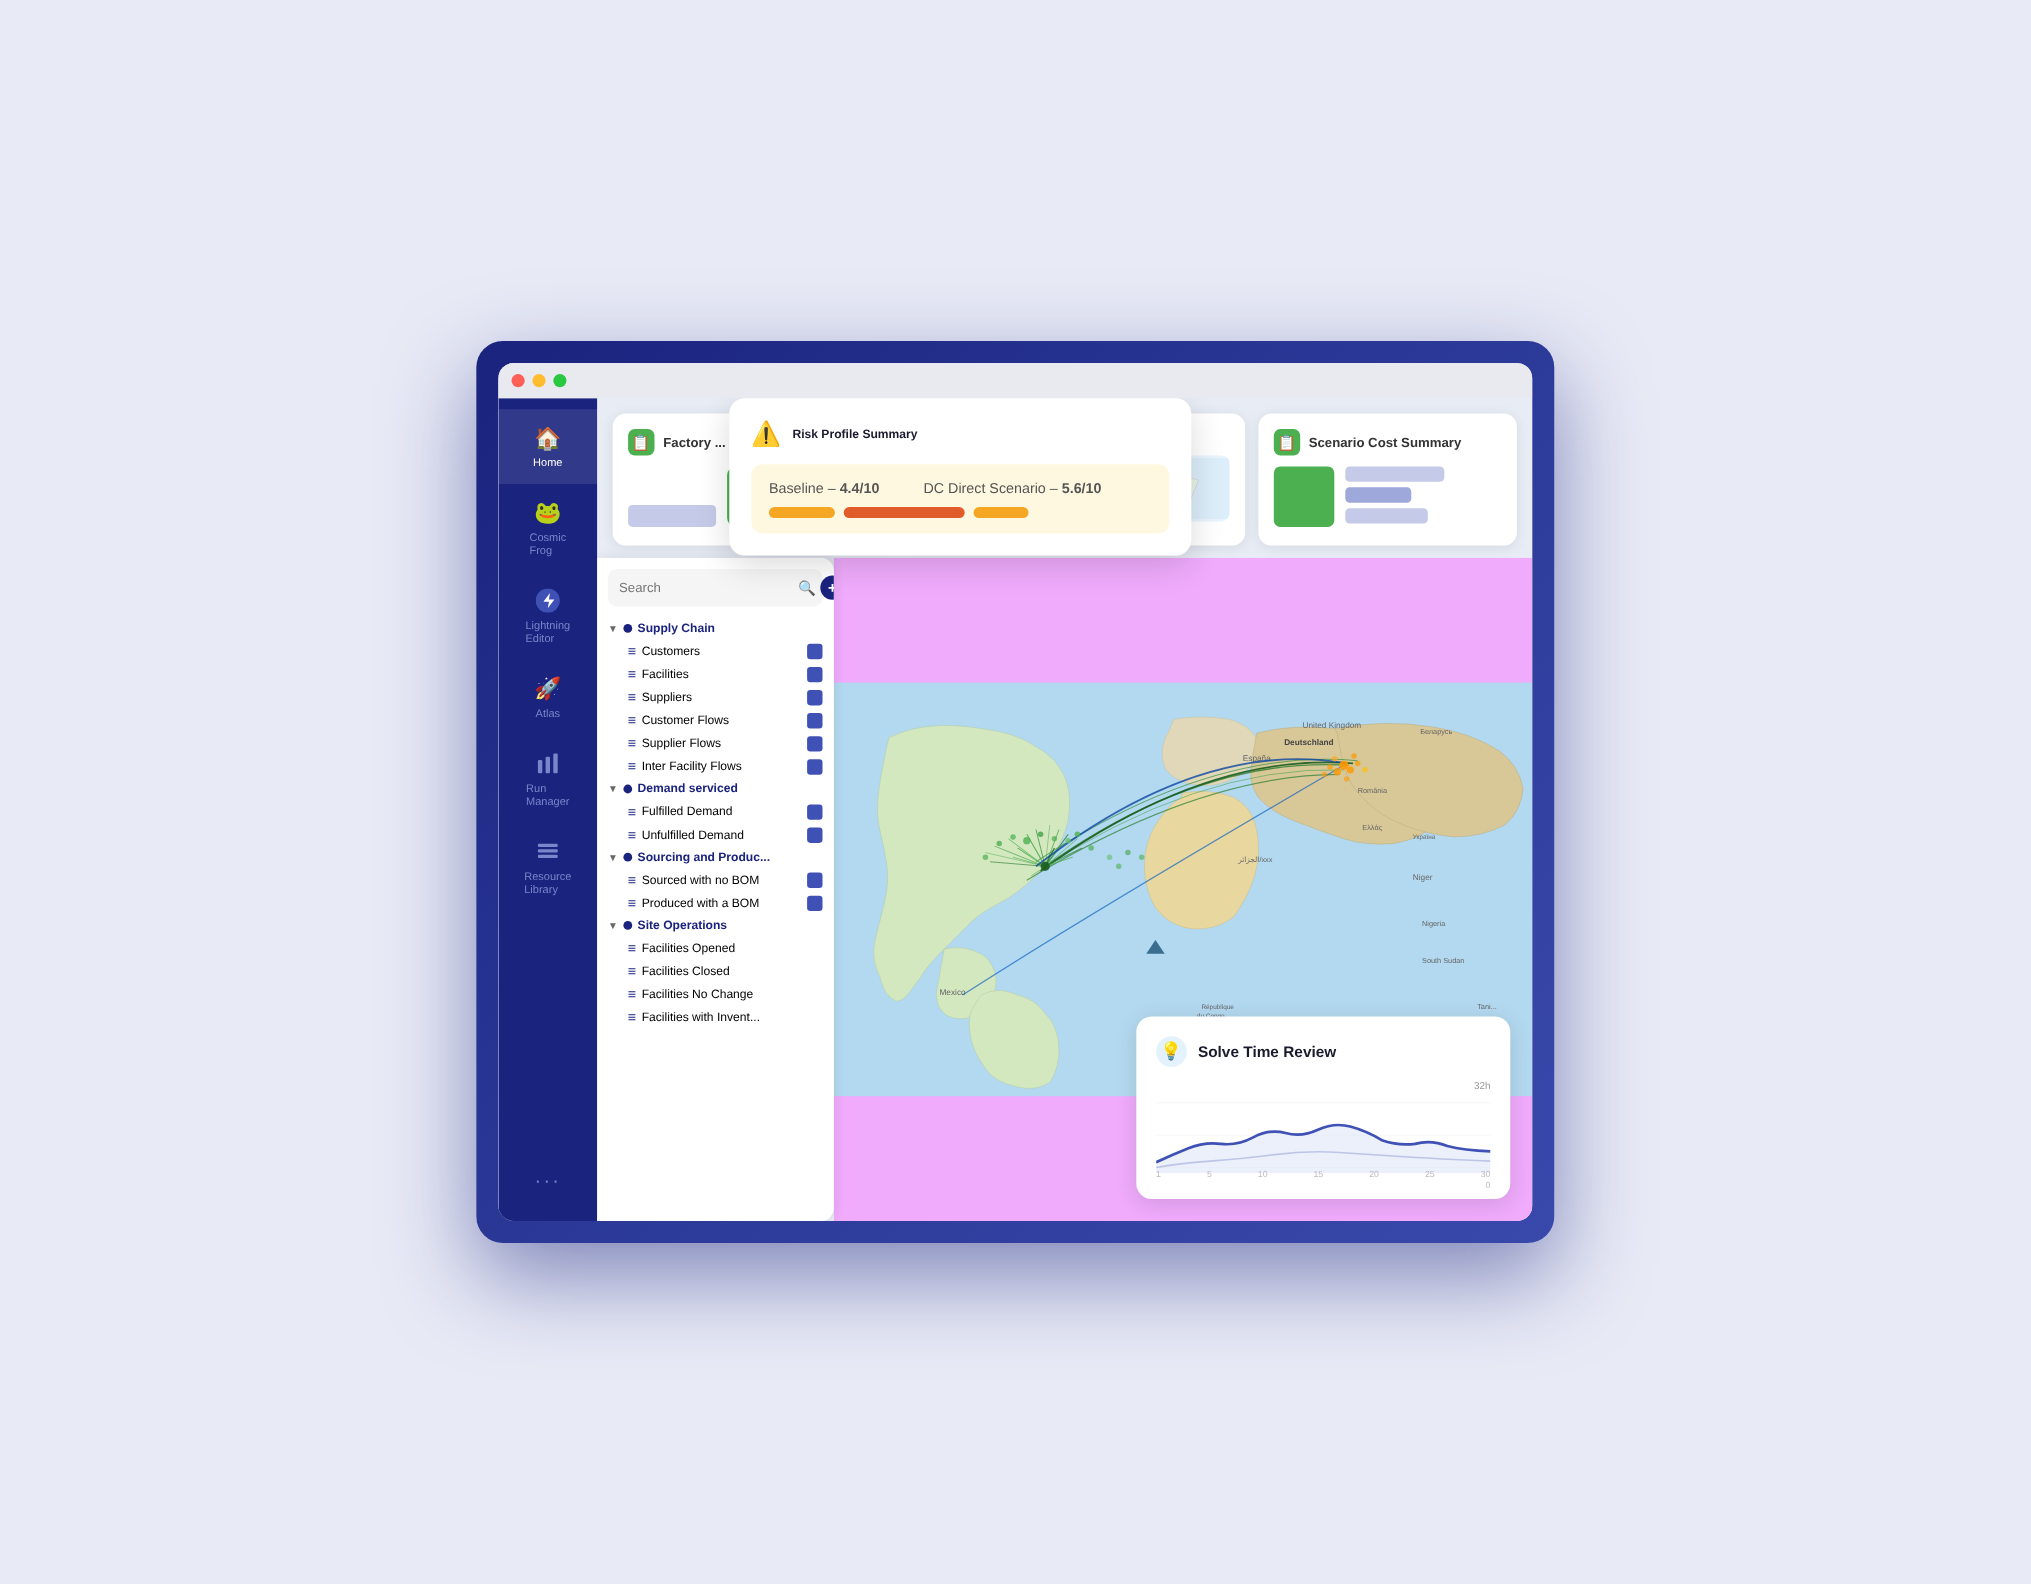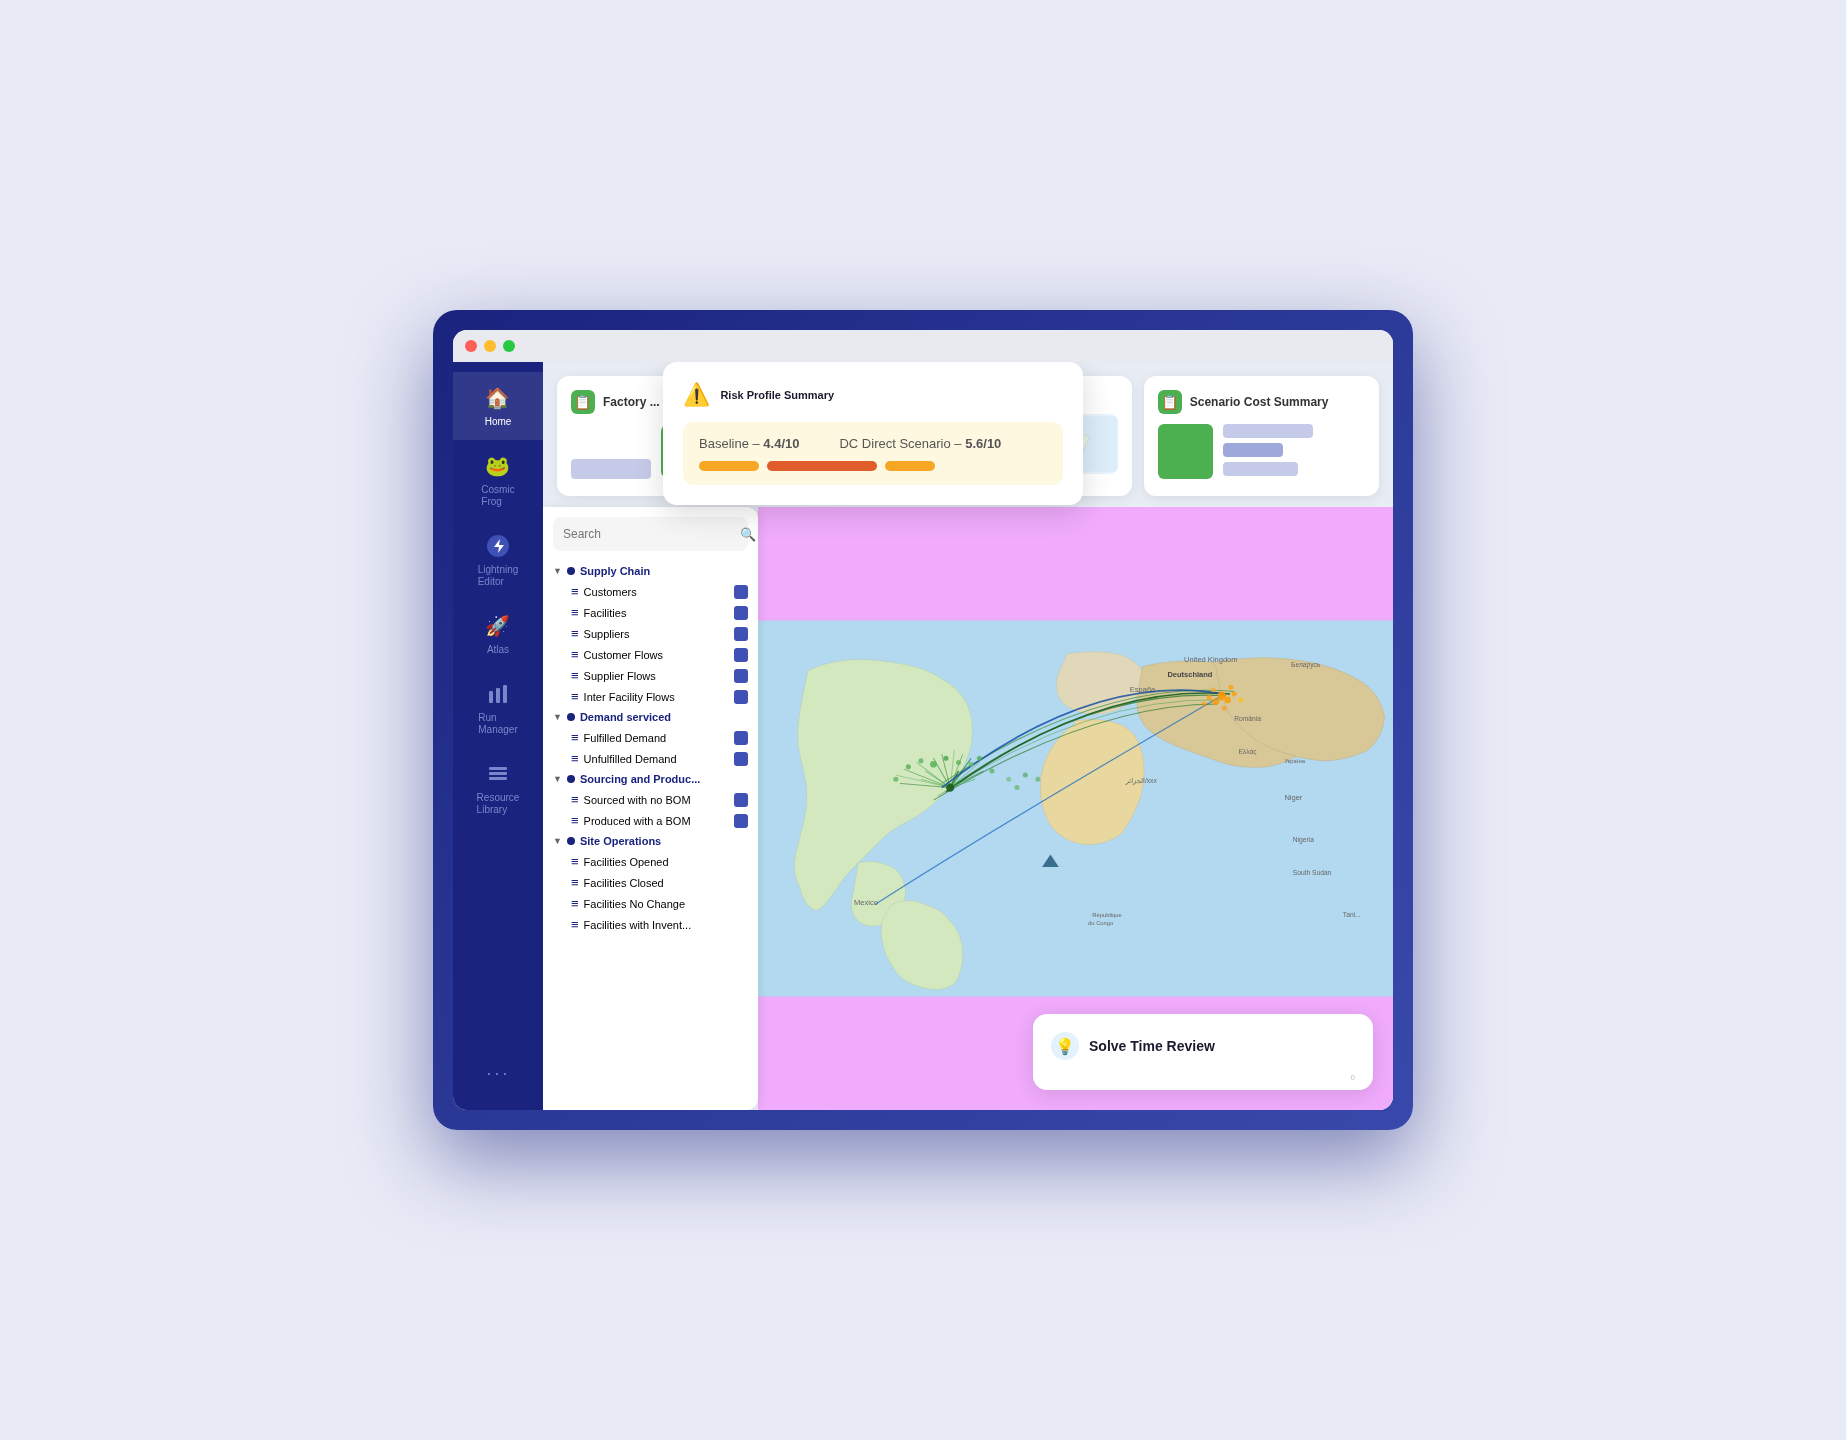--- a/index.html
+++ b/index.html
@@ -252,21 +252,21 @@
       padding: 10px 0;
       box-shadow: 2px 0 10px rgba(0,0,0,0.08);
       z-index: 10;
       bottom: 0;
       overflow-y: auto;
     }
 
     .search-bar {
       display: flex;
       align-items: center;
-      gap: 22px;
+      gap: 8px;
       margin: 0 10px 10px 10px;
       padding: 6px 10px;
       background: #f5f5f5;
       border-radius: 8px;
     }
 
     .search-input {
       border: none;
       background: transparent;
       font-size: 12px;
@@ -784,20 +784,44 @@
             </svg>
           </div>
 
           <div class="solve-time-card">
             <div class="solve-header">
               <div class="solve-icon">
                 <span>💡</span>
               </div>
               <span class="solve-title">Solve Time Review</span>
             </div>
+            <div class="chart-area">
+              <span class="chart-label-right">32h</span>
+              <svg width="100%" height="80" viewBox="0 0 310 80" xmlns="http://www.w3.org/2000/svg" style="margin-top:10px;">
+
+                <line x1="0" y1="10" x2="310" y2="10" stroke="#eee" stroke-width="0.5"></line>
+                <line x1="0" y1="40" x2="310" y2="40" stroke="#eee" stroke-width="0.5"></line>
+                <line x1="0" y1="70" x2="310" y2="70" stroke="#eee" stroke-width="0.5"></line>
+
+                <path d="M0 65 Q15 58 30 52 Q45 46 60 48 Q75 50 90 42 Q105 34 120 38 Q135 42 150 35 Q165 28 180 32 Q195 36 210 45 Q225 50 240 48 Q255 44 270 50 Q285 54 310 55 L310 75 L0 75Z" fill="#dde6f7" opacity="0.6"></path>
+
+                <path d="M0 65 Q15 58 30 52 Q45 46 60 48 Q75 50 90 42 Q105 34 120 38 Q135 42 150 35 Q165 28 180 32 Q195 36 210 45 Q225 50 240 48 Q255 44 270 50 Q285 54 310 55" stroke="#3f51b5" stroke-width="2.5" fill="none"></path>
+
+                <path d="M0 70 Q20 66 50 64 Q80 62 110 58 Q140 54 170 56 Q200 58 230 60 Q260 62 310 64" stroke="#9fa8da" stroke-width="1.5" fill="none" opacity="0.6"></path>
+              </svg>
+              <div class="chart-label-bottom">
+                <span class="chart-num">1</span>
+                <span class="chart-num">5</span>
+                <span class="chart-num">10</span>
+                <span class="chart-num">15</span>
+                <span class="chart-num">20</span>
+                <span class="chart-num">25</span>
+                <span class="chart-num">30</span>
+              </div>
+            </div>
             <span style="position:absolute; bottom:8px; right:18px; font-size:8px; color:#bbb;">0</span>
           </div>
 
         </div>
 
       </div>
     </div>
   </div>
 </div>
 

